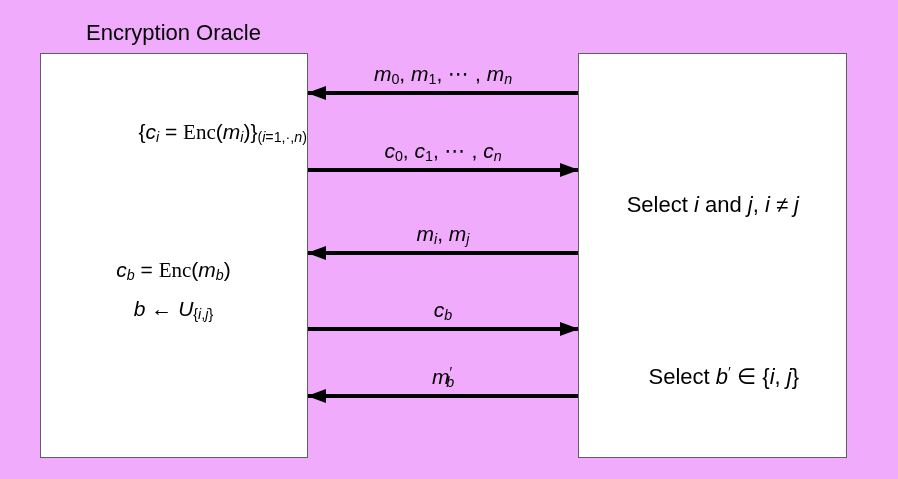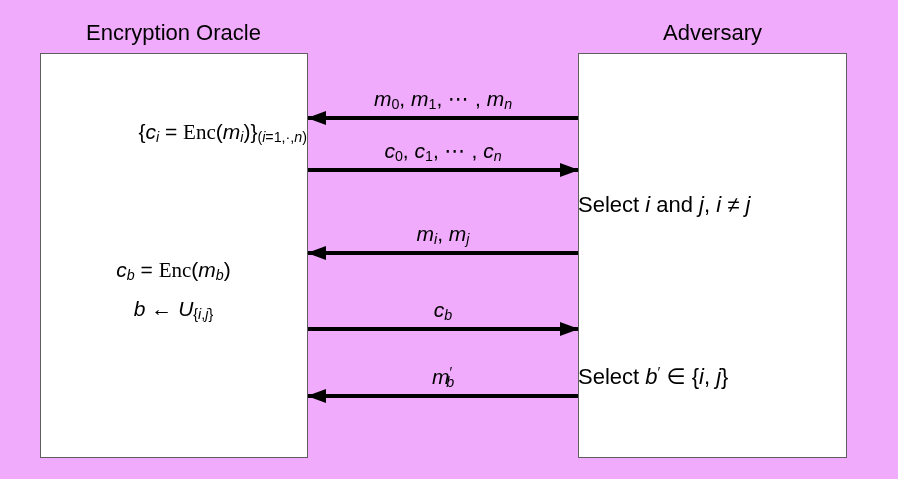--- a/index.html
+++ b/index.html
@@ -25,26 +25,26 @@
   .seg-rm { font-family:"Liberation Serif","DejaVu Serif",serif; }
   .seg-sub, .seg-vsub, .seg-vsubt { font-size:68%; vertical-align:-0.22em; }
   .seg-vsub, .seg-vsubt { font-style:italic; }
   .seg-vsubt { margin-left:-0.42em; }
   .seg-sup { font-size:68%; vertical-align:0.5em; }
 
   .oracle-f1 { position:absolute; left:40px; width:267px; top:120px; text-align:right; }
   .oracle-f2 { position:absolute; left:40px; width:267px; top:253px; text-align:center; }
   .oracle-f2 .f2-line { line-height:34px; }
 
-  .adv-line { position:absolute; left:578px; width:221px; text-align:left; font-size:22px; line-height:30px; white-space:nowrap; }
+  .adv-line { position:absolute; left:578px; width:221px; text-align:right; font-size:22px; line-height:30px; white-space:nowrap; }
   .adv-l1 { top:190px; }
   .adv-l2 { top:357px; }
 
   .arrow { position:absolute; left:308px; width:270px; height:4px; background:#000000; }
-  .arrow-1 { top:116px; }
+  .arrow-1 { top:91px; }
   .arrow-2 { top:168px; }
   .arrow-3 { top:251px; }
   .arrow-4 { top:327px; }
   .arrow-5 { top:394px; }
   .head {
     position:absolute; top:50%; transform:translateY(-50%);
     width:0; height:0; border-top:7px solid transparent; border-bottom:7px solid transparent;
   }
   .arrow[data-dir="left"]  .head { left:-1px;  border-right:19px solid #000000; }
   .arrow[data-dir="right"] .head { right:-1px; border-left:19px solid #000000; }
@@ -52,21 +52,20 @@
     position:absolute; left:0; right:0; bottom:7px;
     text-align:center; line-height:1.1;
   }
 </style>
 </head>
 <body>
 
 <div class="diagram">
 
   <div class="title oracle-title">Encryption Oracle</div>
-  <div class="title adversary-title">Adversary</div>
 
   <div class="box oracle-box"></div>
   <div class="box adversary-box"></div>
 
   <div class="math oracle-f1"><span class="seg-p">{</span><span class="seg-v">c</span><span class="seg-vsub">i</span><span class="seg-p"> = </span><span class="seg-rm">Enc</span><span class="seg-p">(</span><span class="seg-v">m</span><span class="seg-vsub">i</span><span class="seg-p">)}</span><span class="seg-sub">(</span><span class="seg-vsub">i</span><span class="seg-sub">=1,·,</span><span class="seg-vsub">n</span><span class="seg-sub">)</span></div>
 
   <div class="oracle-f2">
     <div class="math f2-line"><span class="seg-v">c</span><span class="seg-vsub">b</span><span class="seg-p"> = </span><span class="seg-rm">Enc</span><span class="seg-p">(</span><span class="seg-v">m</span><span class="seg-vsub">b</span><span class="seg-p">)</span></div>
     <div class="math f2-line"><span class="seg-v">b</span><span class="seg-p"> ← </span><span class="seg-v">U</span><span class="seg-sub">{</span><span class="seg-vsub">i</span><span class="seg-sub">,</span><span class="seg-vsub">j</span><span class="seg-sub">}</span></div>
   </div>

